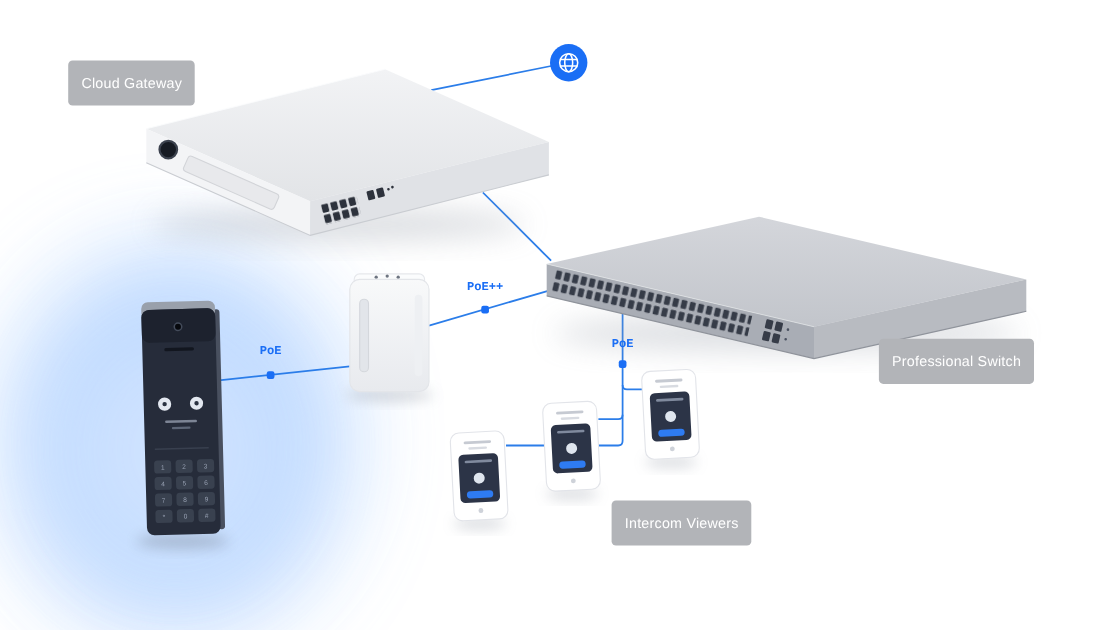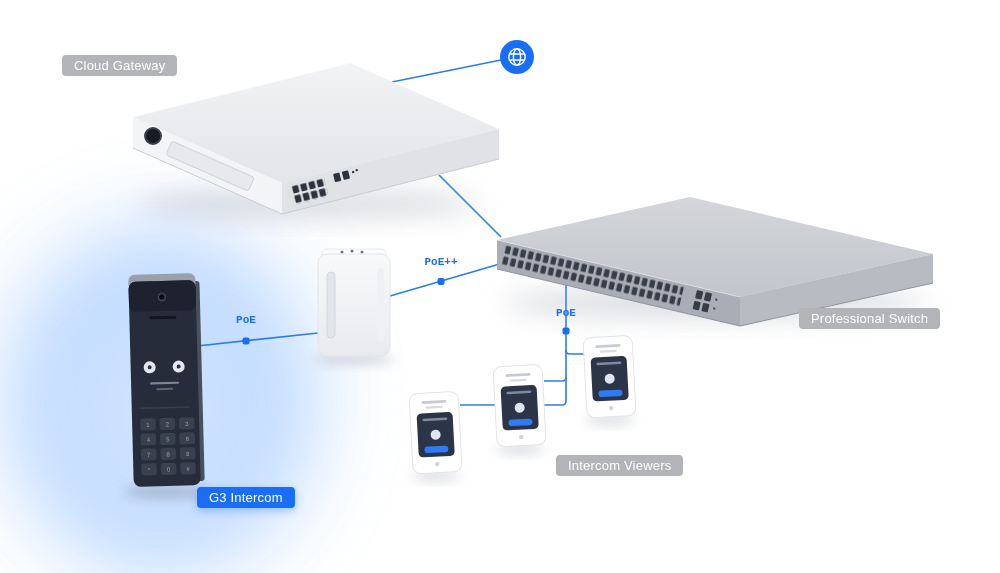--- a/index.html
+++ b/index.html
@@ -5,21 +5,21 @@
 <style>
   * { margin:0; padding:0; box-sizing:border-box; }
   html,body { background:#ffffff; }
   body { font-family:"Liberation Sans", sans-serif; }
   .stage { position:relative; width:1000px; height:573px; background:#ffffff; overflow:hidden; }
   .scene { position:absolute; left:0; top:0; }
   .wires path { stroke: var(--line-blue, #2b7de9); stroke-width:1.6; fill:none; }
   .node { fill: var(--accent-blue, #1a6ef5); }
   .badge {
     position:absolute; color:#ffffff; font-size:13px; font-weight:500; line-height:1;
-    padding:4px 12px; border-radius:4px; white-space:nowrap; letter-spacing:.2px;
+    padding:14px 12px; border-radius:4px; white-space:nowrap; letter-spacing:.2px;
   }
   .badge-gray { background: var(--badge-gray, #b2b4b8); }
   .badge-blue { background: var(--accent-blue, #1a6ef5); box-shadow:0 3px 8px rgba(26,110,245,.35); }
   .poe-label {
     position:absolute; color: var(--accent-blue, #1a6ef5);
     font-size:11px; font-weight:700; text-align:center; line-height:1;font-family:Liberation Mono, monospace;
   }
   .keytxt { font-family:"Liberation Sans", sans-serif; font-size:6px; fill:#98a1b3; }
 </style>
 </head>
@@ -223,18 +223,17 @@
         <circle cx="517" cy="57" r="8.2"></circle>
         <ellipse cx="517" cy="57" rx="3.6" ry="8.2"></ellipse>
         <path d="M 509.2 54 H 524.8 M 509.2 60 H 524.8"></path>
       </g>
     </g>
   </svg>
 
   <div class="badge badge-gray" style="left:62px; top:55px">Cloud Gateway</div>
   <div class="badge badge-gray" style="left:556px; top:455px">Intercom Viewers</div>
   <div class="badge badge-gray" style="left:799px; top:308px">Professional Switch</div>
-  <div class="badge badge-blue" style="left:197px; top:487px">G3 Intercom</div>
 
   <div class="poe-label" style="left:420px; top:257px; width:42px">PoE++</div>
   <div class="poe-label" style="left:232px; top:315px; width:28px">PoE</div>
   <div class="poe-label" style="left:552px; top:308px; width:28px">PoE</div>
 </div>
 
 </body></html>

